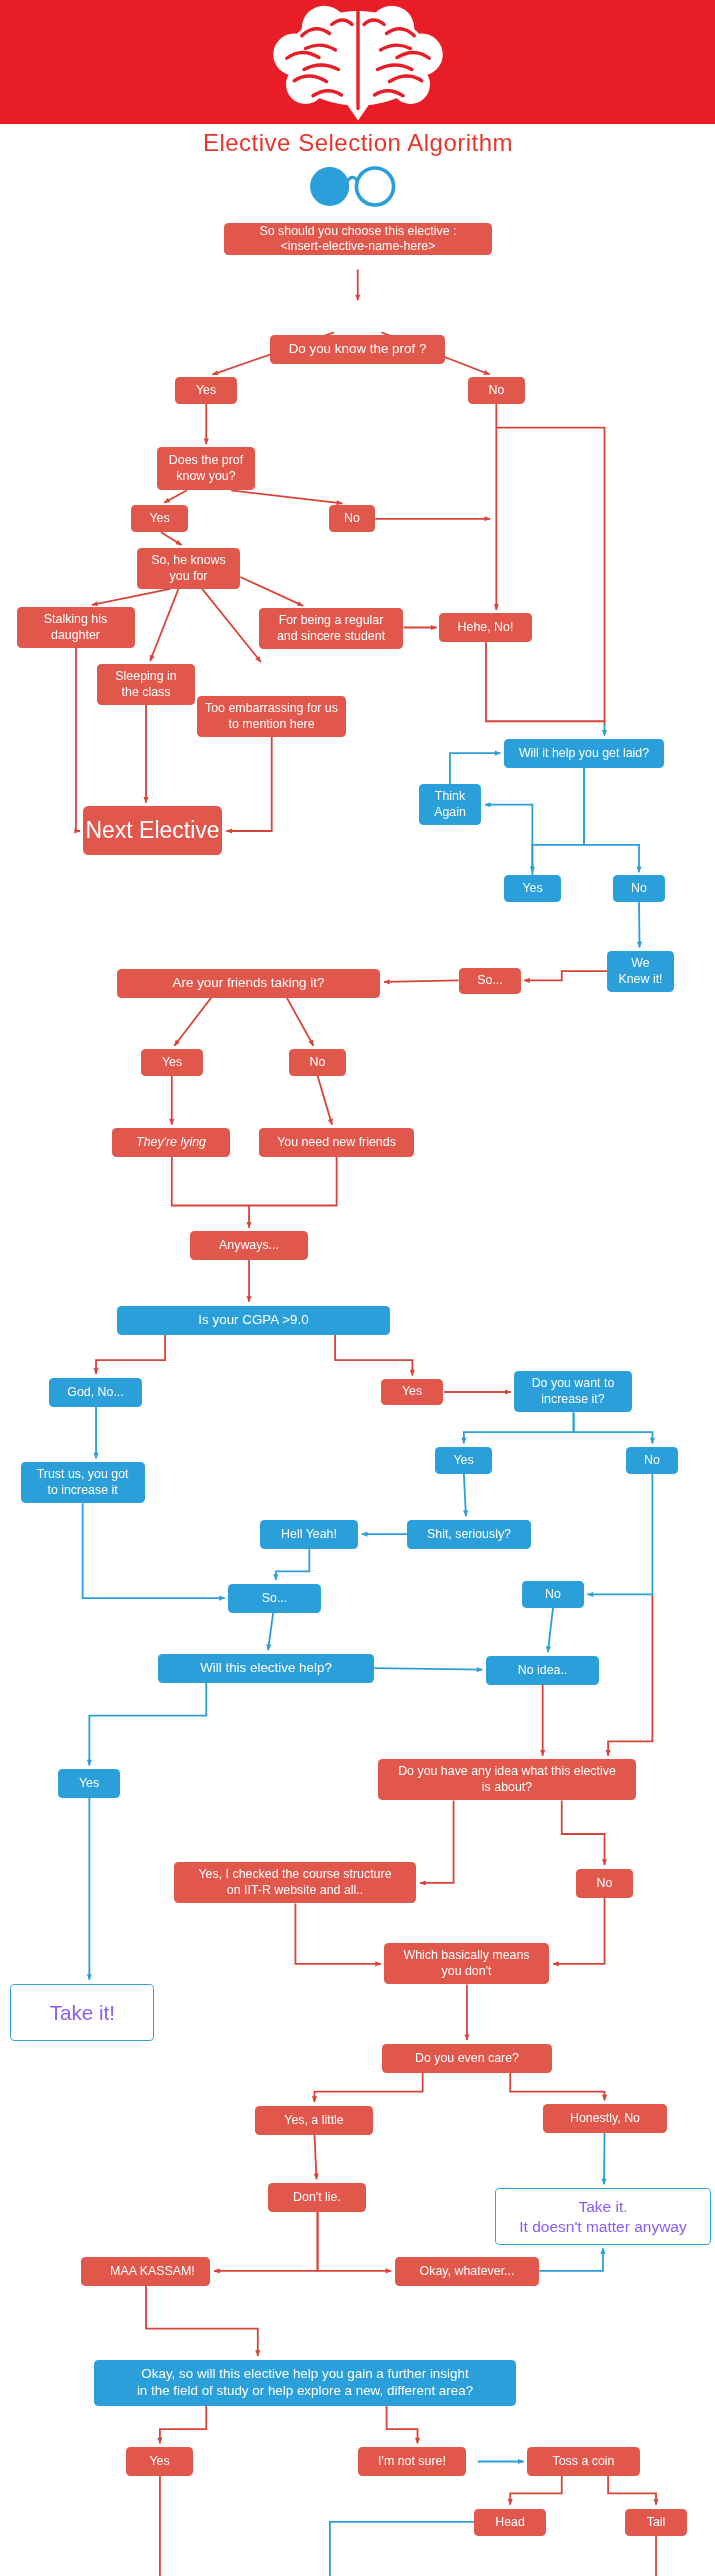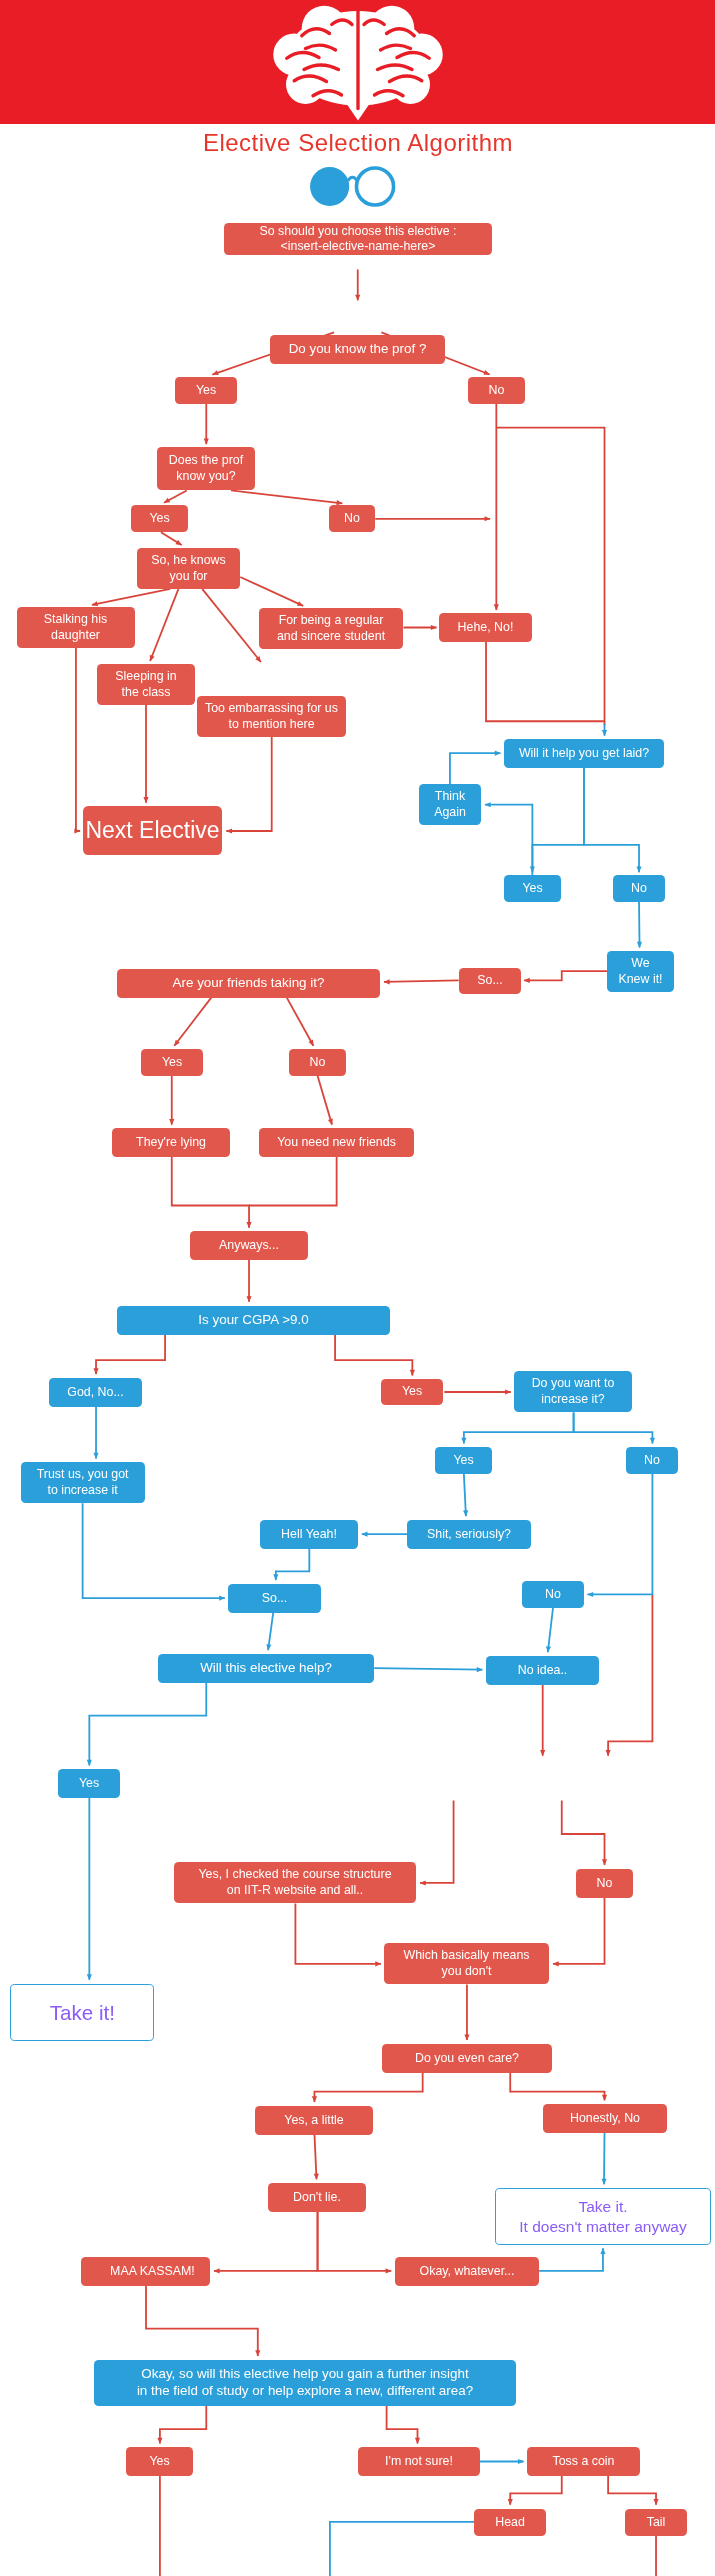--- a/index.html
+++ b/index.html
@@ -184,55 +184,57 @@
   <div class="node blue" style="left:419px;top:784px;width:62px;height:41px;">Think
 Again</div>
   <div class="node blue" style="left:504px;top:875px;width:57px;height:27px;">Yes</div>
   <div class="node blue" style="left:613px;top:875px;width:52px;height:27px;">No</div>
   <div class="node blue" style="left:607px;top:951px;width:67px;height:41px;">We
 Knew it!</div>
   <div class="node red f26" style="left:117px;top:969px;width:263px;height:29px;">Are your friends taking it?</div>
   <div class="node red" style="left:459px;top:968px;width:62px;height:26px;">So...</div>
   <div class="node red" style="left:141px;top:1049px;width:62px;height:27px;">Yes</div>
   <div class="node red" style="left:289px;top:1049px;width:57px;height:27px;">No</div>
-  <div class="node red" style="left:112px;top:1128px;width:118px;height:29px;">They're lying</div>
+  <div class="node red" style="left:112px;top:1128px;width:118px;height:29px;font-style:italic;">They're lying</div>
   <div class="node red" style="left:259px;top:1128px;width:155px;height:29px;">You need new friends</div>
   <div class="node red" style="left:190px;top:1231px;width:118px;height:29px;">Anyways...</div>
   <div class="node blue f26" style="left:117px;top:1306px;width:273px;height:29px;">Is your CGPA &gt;9.0</div>
   <div class="node blue" style="left:49px;top:1378px;width:93px;height:29px;">God, No...</div>
   <div class="node red" style="left:381px;top:1379px;width:62px;height:26px;">Yes</div>
   <div class="node blue" style="left:514px;top:1371px;width:118px;height:41px;">Do you want to
 increase it?</div>
   <div class="node blue" style="left:20.6px;top:1462px;width:124px;height:41px;">Trust us, you got
 to increase it</div>
   <div class="node blue" style="left:435px;top:1447px;width:57px;height:27px;">Yes</div>
   <div class="node blue" style="left:626px;top:1447px;width:52px;height:27px;">No</div>
   <div class="node blue" style="left:260px;top:1520px;width:98px;height:29px;">Hell Yeah!</div>
   <div class="node blue" style="left:407px;top:1520px;width:124px;height:29px;">Shit, seriously?</div>
   <div class="node blue" style="left:522px;top:1581px;width:62px;height:27px;">No</div>
   <div class="node blue" style="left:228px;top:1584px;width:93px;height:29px;">So...</div>
   <div class="node blue f26" style="left:158px;top:1654px;width:216px;height:29px;">Will this elective help?</div>
   <div class="node blue" style="left:486px;top:1656px;width:113px;height:29px;">No idea..</div>
   <div class="node blue" style="left:58px;top:1769px;width:62px;height:29px;">Yes</div>
+  <div class="node red" style="left:378px;top:1759px;width:258px;height:41px;">Do you have any idea what this elective
+is about?</div>
   <div class="node red" style="left:174px;top:1862px;width:242px;height:41px;">Yes, I checked the course structure
 on IIT-R website and all..</div>
   <div class="node red" style="left:576px;top:1869px;width:57px;height:29px;">No</div>
   <div class="node red" style="left:384px;top:1943px;width:165px;height:41px;">Which basically means
 you don't</div>
   <div class="node outline" style="left:10.3px;top:1984px;width:144px;height:57px;font-size:20.6px;">Take it!</div>
   <div class="node red" style="left:382px;top:2044px;width:170px;height:29px;">Do you even care?</div>
   <div class="node red" style="left:255px;top:2106px;width:118px;height:29px;">Yes, a little</div>
   <div class="node red" style="left:543px;top:2104px;width:124px;height:29px;">Honestly, No</div>
   <div class="node red" style="left:268px;top:2183px;width:98px;height:29px;">Don't lie.</div>
   <div class="node outline" style="left:495px;top:2188px;width:216px;height:57px;font-size:15.5px;">Take it.
 It doesn't matter anyway</div>
   <div class="node red" style="left:81px;top:2257px;width:129px;height:29px;padding-left:16px;">MAA KASSAM!</div>
   <div class="node red" style="left:395px;top:2257px;width:144px;height:29px;">Okay, whatever...</div>
   <div class="node blue f26" style="left:94px;top:2360px;width:422px;height:46px;">Okay, so will this elective help you gain a further insight
 in the field of study or help explore a new,  different area?</div>
   <div class="node red" style="left:126px;top:2447px;width:67px;height:29px;">Yes</div>
-  <div class="node red" style="left:358px;top:2447px;width:122px;height:29px;">I'm not sure!</div>
+  <div class="node red" style="left:358px;top:2447px;width:108px;height:29px;">I'm not sure!</div>
   <div class="node red" style="left:527px;top:2447px;width:113px;height:29px;">Toss a coin</div>
   <div class="node red" style="left:474px;top:2509px;width:72px;height:27px;">Head</div>
   <div class="node red" style="left:625px;top:2509px;width:62px;height:27px;">Tail</div>
 
 </div>
 
 
 </body></html>

